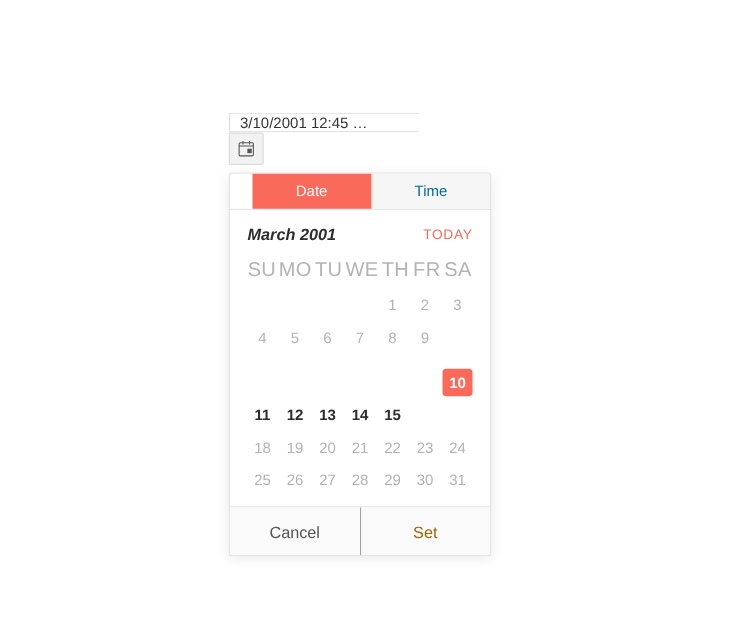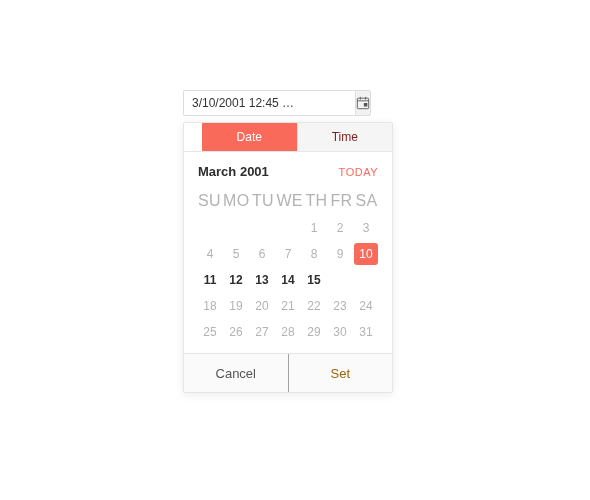--- a/index.html
+++ b/index.html
@@ -13,20 +13,21 @@
   .wrap {
     position: absolute;
     left: 183px;
     top: 90px;
   }
 
   
   .dt-input-row {
     display: flex;
     width: 152px;
+    flex-direction: column;
   }
   .dt-input {
     flex: 1;
     height: 26px;
     border: 1px solid #dcdcdc;
     border-right: none;
     padding: 0 8px;
     font-size: 12px;
     color: #333;
     outline: none;
@@ -72,37 +73,38 @@
   }
   .tab:last-child { border-right: none; }
   .tab-active {
     background: #fa6a5b;
     color: #fff;
     font-weight: 500;
     margin-left: 18px;
   }
   .tab-inactive {
     background: #f5f5f5;
-    color: #7f1d1d;
+    color: #0369a1;
   }
 
   .cal-body {
     padding: 12px 14px 10px 14px;
   }
 
   .cal-header {
     display: flex;
     align-items: center;
     justify-content: space-between;
     margin-bottom: 10px;
   }
   .cal-title {
     font-size: 13px;
     font-weight: 700;
     color: #2d2d2d;
+    font-style: italic;
   }
   .cal-today {
     font-size: 11px;
     color: #fa6a5b;
     letter-spacing: 0.5px;
     cursor: pointer;
   }
 
   .dow-row, .days-row {
     display: grid;
@@ -131,21 +133,22 @@
     font-size: 12px;
     cursor: pointer;
     border-radius: 3px;
     color: #b3b3b3;
   }
   .day.empty { cursor: default; }
   .day.enabled { color: #2d2d2d; font-weight: 600; }
   .day.selected {
     background: #fa6a5b;
     color: #fff !important;
-    font-weight: 400;
+    font-weight: 700;
+    margin-top: 36px;
   }
 
   .footer {
     display: flex;
     border-top: 1px solid #e6e6e6;
   }
   .footer .fbtn {
     flex: 1;
     height: 38px;
     display: flex;

